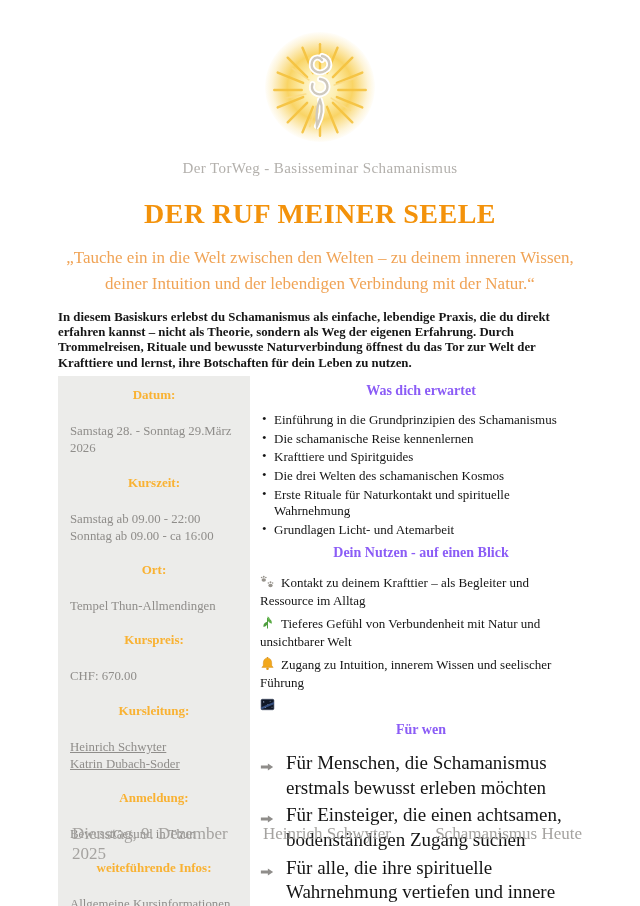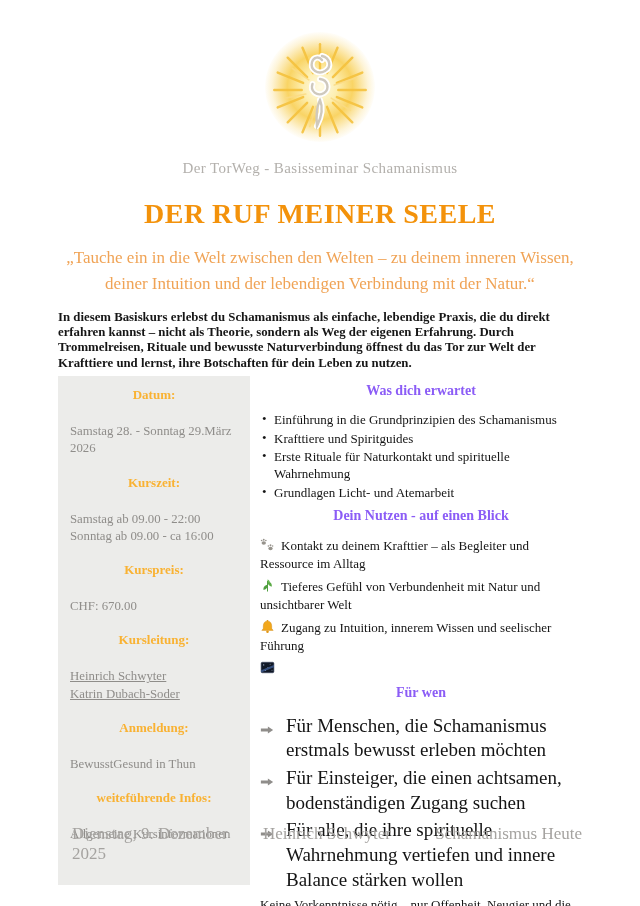--- a/index.html
+++ b/index.html
@@ -114,20 +114,24 @@
       <div class="side-section">
         <div class="side-label">Datum:</div>
         <div class="side-value">Samstag 28. - Sonntag 29.März 2026</div>
       </div>
       <div class="side-section">
         <div class="side-label">Kurszeit:</div>
         <div class="side-value">Samstag ab 09.00 - 22:00</div>
         <div class="side-value">Sonntag  ab 09.00 -  ca 16:00</div>
       </div>
       <div class="side-section">
+        <div class="side-label">Ort:</div>
+        <div class="side-value">Tempel Thun-Allmendingen</div>
+      </div>
+      <div class="side-section">
         <div class="side-label">Kurspreis:</div>
         <div class="side-value">CHF: 670.00</div>
       </div>
       <div class="side-section">
         <div class="side-label">Kursleitung:</div>
         <a class="side-value">Heinrich Schwyter</a>
         <a class="side-value">Katrin Dubach-Soder</a>
       </div>
       <div class="side-section">
         <div class="side-label">Anmeldung:</div>
@@ -137,21 +141,23 @@
         <div class="side-label">weiteführende Infos:</div>
         <div class="side-value">Allgemeine Kursinformationen</div>
       </div>
     </aside>
 
     <div class="content">
 
       <div class="heading">Was dich erwartet</div>
       <ul class="bullets">
         <li>Einführung in die Grundprinzipien des Schamanismus</li>
+        <li>Die schamanische Reise kennenlernen</li>
         <li>Krafttiere und Spiritguides</li>
+        <li>Die drei Welten des schamanischen Kosmos</li>
         <li>Erste Rituale für Naturkontakt und spirituelle Wahrnehmung</li>
         <li>Grundlagen Licht- und Atemarbeit</li>
       </ul>
 
       <div class="heading later">Dein Nutzen - auf einen Blick</div>
 
       <p class="benefit"><span class="bicon" aria-label="paw-prints"><svg width="15" height="15" viewBox="0 0 20 20">
               <g fill="#97938c">
                 <ellipse cx="5" cy="8" rx="2.9" ry="2.3"></ellipse>
                 <circle cx="2.2" cy="4.6" r="1.1"></circle>

